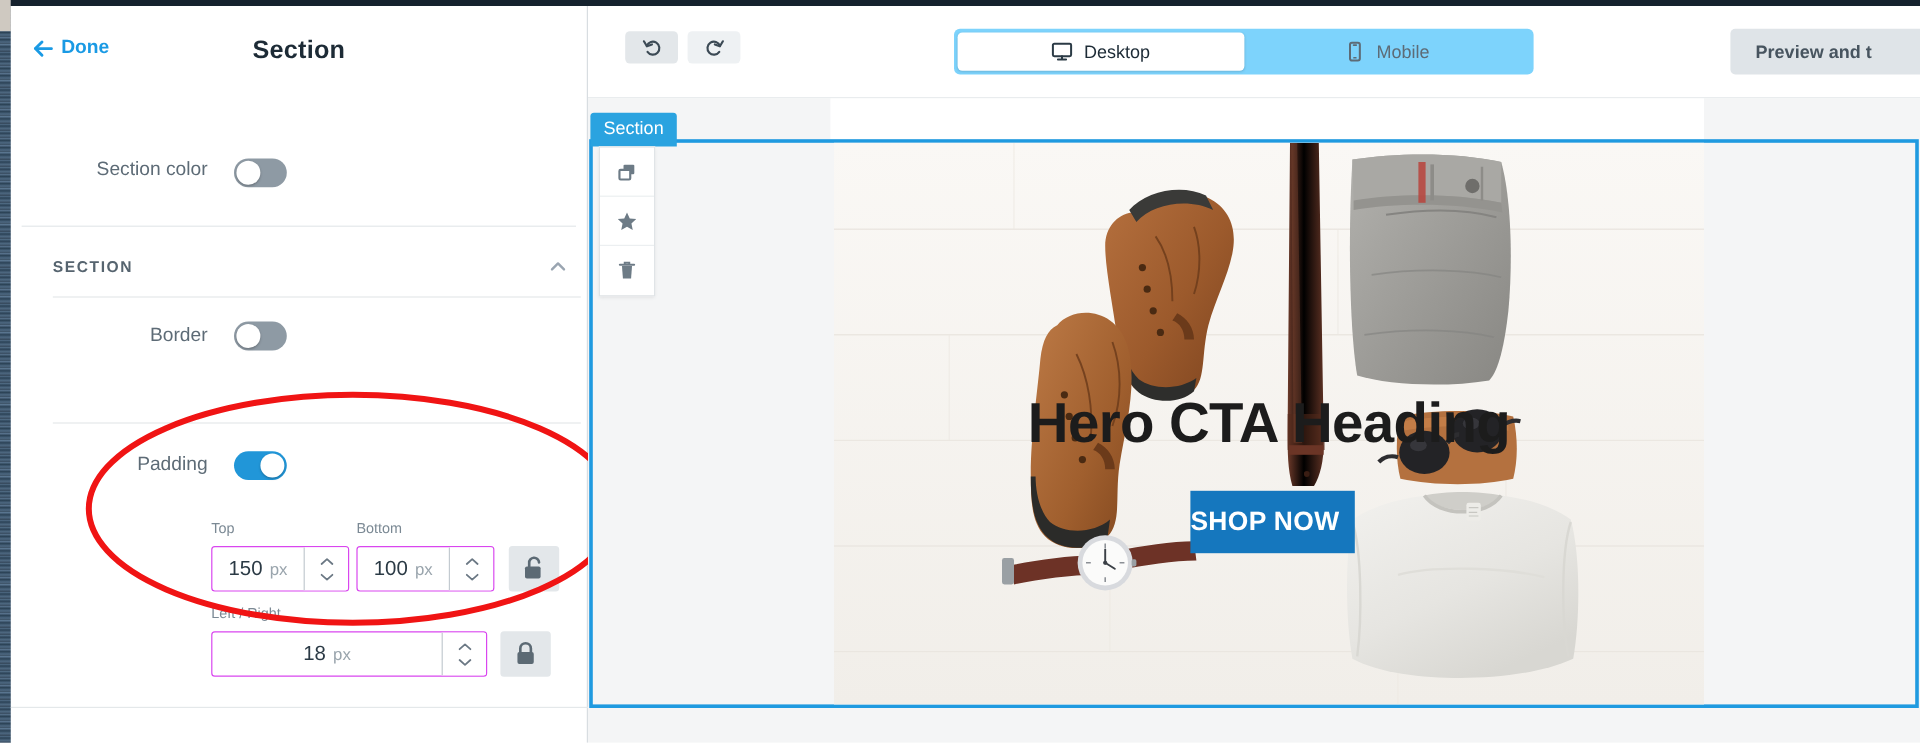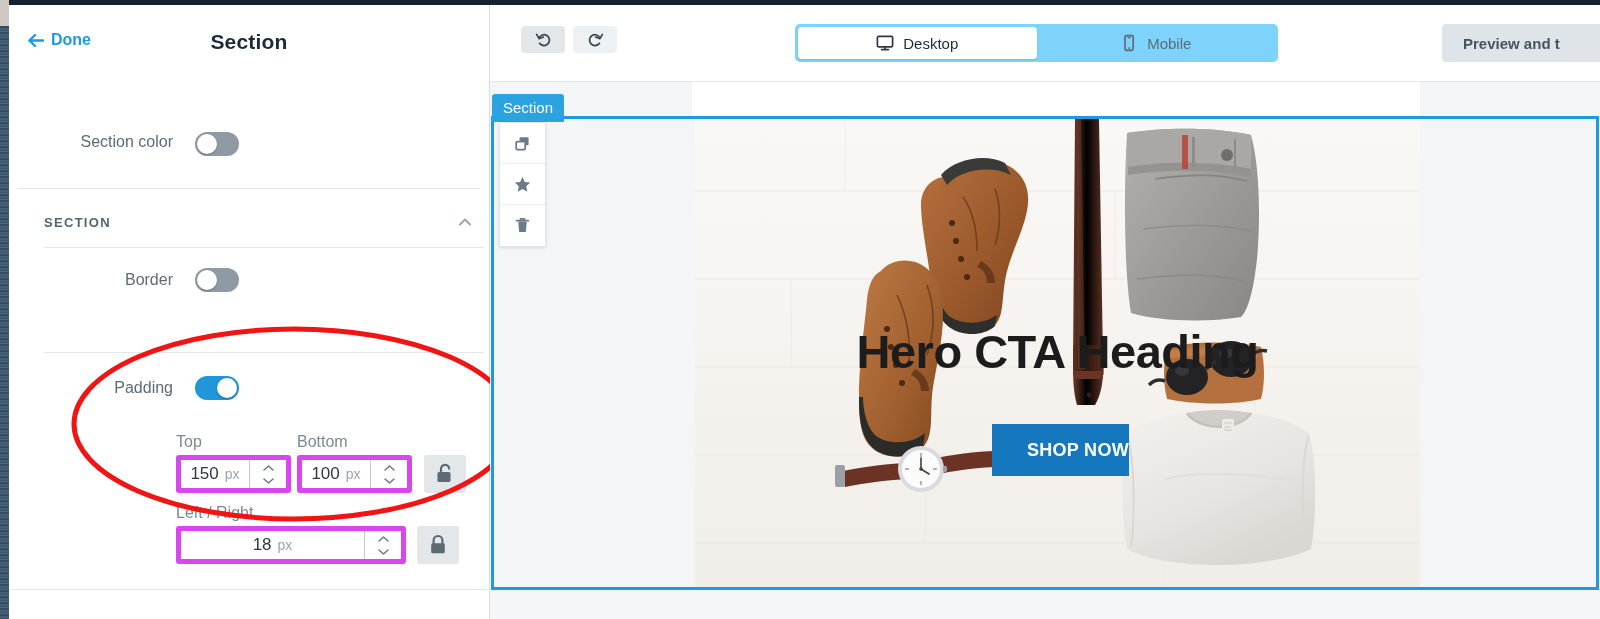--- a/index.html
+++ b/index.html
@@ -109,30 +109,30 @@
 
   .border-label { position: absolute; left: 0; top: 266px; width: 164px;
     text-align: right; font-size: 16px; color: #5d6b76; }
   .toggle-border { position: absolute; left: 186px; top: 263px; }
 
   .padding-label { position: absolute; left: 0; top: 374px; width: 164px;
     text-align: right; font-size: 16px; color: #5d6b76; }
   .toggle-padding { position: absolute; left: 186px; top: 371px; }
 
   .field-label {
-    position: absolute; font-size: 16px; color: #7b8994;
+    position: absolute; font-size: 12px; color: #7b8994;
   }
   .label-top    { left: 167px; top: 428px; }
   .label-bottom { left: 288px; top: 428px; }
   .label-lr     { left: 167px; top: 499px; }
 
   
   .stepper {
     position: absolute; display: flex; height: 38px;
-    border: 5px solid #d946ef; border-radius: 3px; background: #fff;
+    border: 1px solid #d946ef; border-radius: 3px; background: #fff;
     overflow: hidden;
   }
   .stepper .value-box {
     display: flex; align-items: center; justify-content: center;
     flex: 1; gap: 6px; padding: 0 8px;
   }
   .stepper .value-box.left-align {
     justify-content: center; padding: 0 12px;
   }
   .stepper .num { font-size: 17px; color: #2b3a45; }
@@ -246,24 +246,24 @@
     overflow: hidden;
     background: #f7f5f2;
   }
   .hero-svg { position: absolute; left: 0; top: 0; width: 725px; height: 468px; }
   .hero-heading {
     position: absolute; left: 0; width: 725px; top: 205px;
     text-align: center; font-size: 47px; font-weight: bold;
     color: #1c1c1c; letter-spacing: -.5px;
   }
   .hero-cta {
-    position: absolute; left: 297px; top: 305px;
+    position: absolute; left: 297px; top: 290px;
     width: 137px; height: 52px; background: #1577be;
-    display: flex; align-items: center; justify-content: flex-end;
-    color: #ffffff; font-size: 18px; font-weight: bold; cursor: pointer;
+    display: flex; align-items: center; justify-content: flex-start;
+    color: #ffffff; font-size: 22px; font-weight: bold; cursor: pointer;
     letter-spacing: .3px;
   }
 </style>
 </head>
 <body>
 
 <div id="root">
 
   <div class="wallpaper"></div>
   <div class="wallpaper-top"></div>

